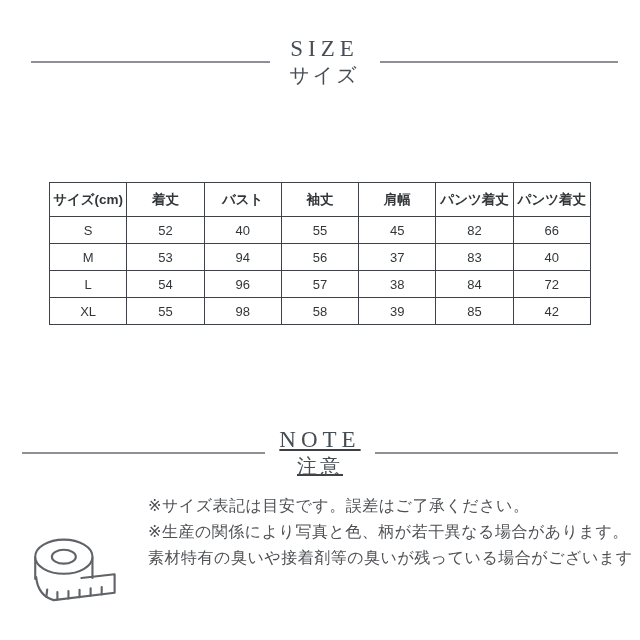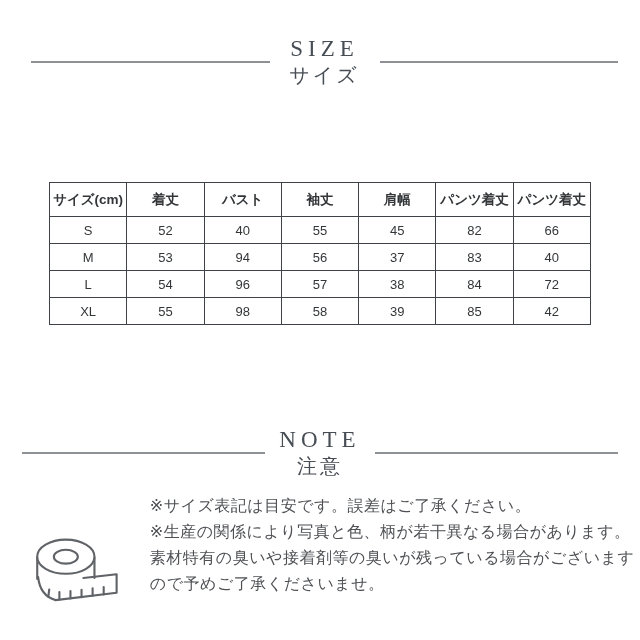--- a/index.html
+++ b/index.html
@@ -62,28 +62,27 @@
     height: 34px;
     font-size: 13.5px;
     font-weight: 600;
   }
   table.size-table td {
     height: 27px;
     font-size: 13px;
     font-weight: 400;
   }
 
-  .note-head { margin-top: 102px; }
+  .note-head { margin-top: 102px; text-decoration: underline; }
 
   
   .bottom {
     display: flex;
     align-items: flex-start;
-    padding: 14px 16px 0 38px;
-    justify-content: center;
+    padding: 14px 16px 0 26px;
   }
   .tape-wrap {
     width: 100px;
     flex: 0 0 100px;
     margin-top: 34px;
   }
   .notes {
     margin-left: 22px;
     font-size: 16px;
     line-height: 26px;
@@ -186,17 +185,16 @@
           <path d="M58 75.8 L58 67.8" fill="none"></path>
           <path d="M70 74.3 L70 66.3" fill="none"></path>
           <path d="M82 72.8 L82 64.8" fill="none"></path>
         </g>
       </svg>
     </div>
     <div class="notes">
         <div>※サイズ表記は目安です。誤差はご了承ください。</div>
         <div>※生産の関係により写真と色、柄が若干異なる場合があります。</div>
         <div>素材特有の臭いや接着剤等の臭いが残っている場合がございます</div>
-        <div>ので予めご了承くださいませ。</div>
       </div>
   </div>
 
 </div>
 
 </body></html>

